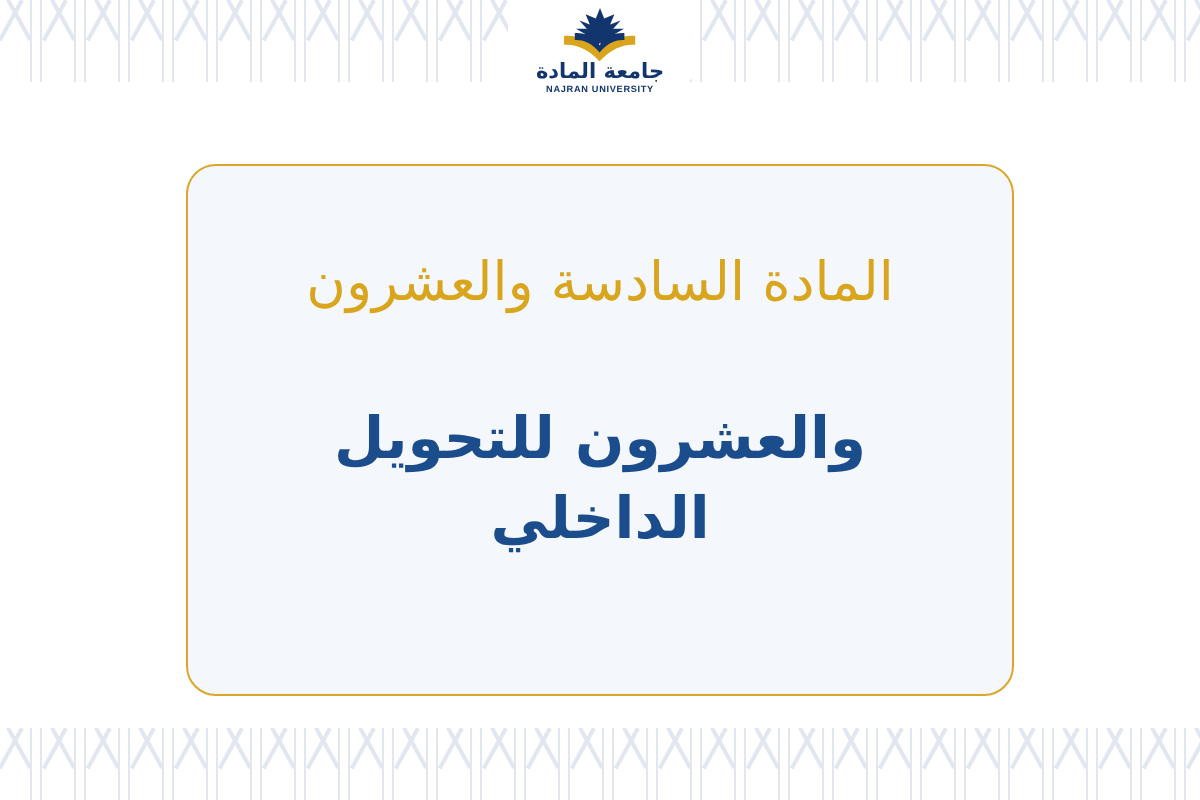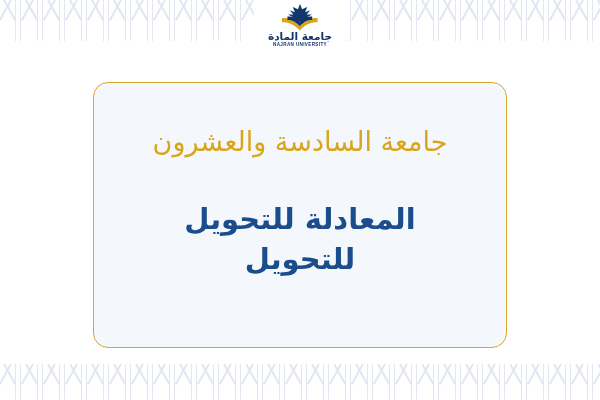--- a/index.html
+++ b/index.html
@@ -529,17 +529,17 @@
         <path d="M4 14 C 9 13.5, 16 15, 21.8 22 C 27.6 15, 34.6 13.5, 39.6 14 L 39.6 18.4 C 34.6 18, 28.4 19.6, 21.8 26.6 C 15.2 19.6, 9 18, 4 18.4 Z" fill="#D9A51D"></path>
 
         <path d="M9.4 12.6 C 13.4 12.3, 18 13.6, 21.8 18.6 C 25.6 13.6, 30.2 12.3, 34.2 12.6 L 34.2 16 C 30.2 15.8, 26 17.2, 21.8 22.2 C 17.6 17.2, 13.4 15.8, 9.4 16 Z" fill="#13356E"></path>
       </svg>
       <div class="logo-ar">جامعة المادة</div>
       <div class="logo-en">NAJRAN UNIVERSITY</div>
     </div>
   </div>
 
   <div class="card">
-    <div class="article-title">جامعة السادسة والعشرون</div>
-    <div class="main-title">المعادلة للتحويل للتحويل</div>
+    <div class="article-title">المادة السادسة والعشرون</div>
+    <div class="main-title">والعشرون للتحويل الداخلي</div>
   </div>
 
 </div>
 
 </body></html>

